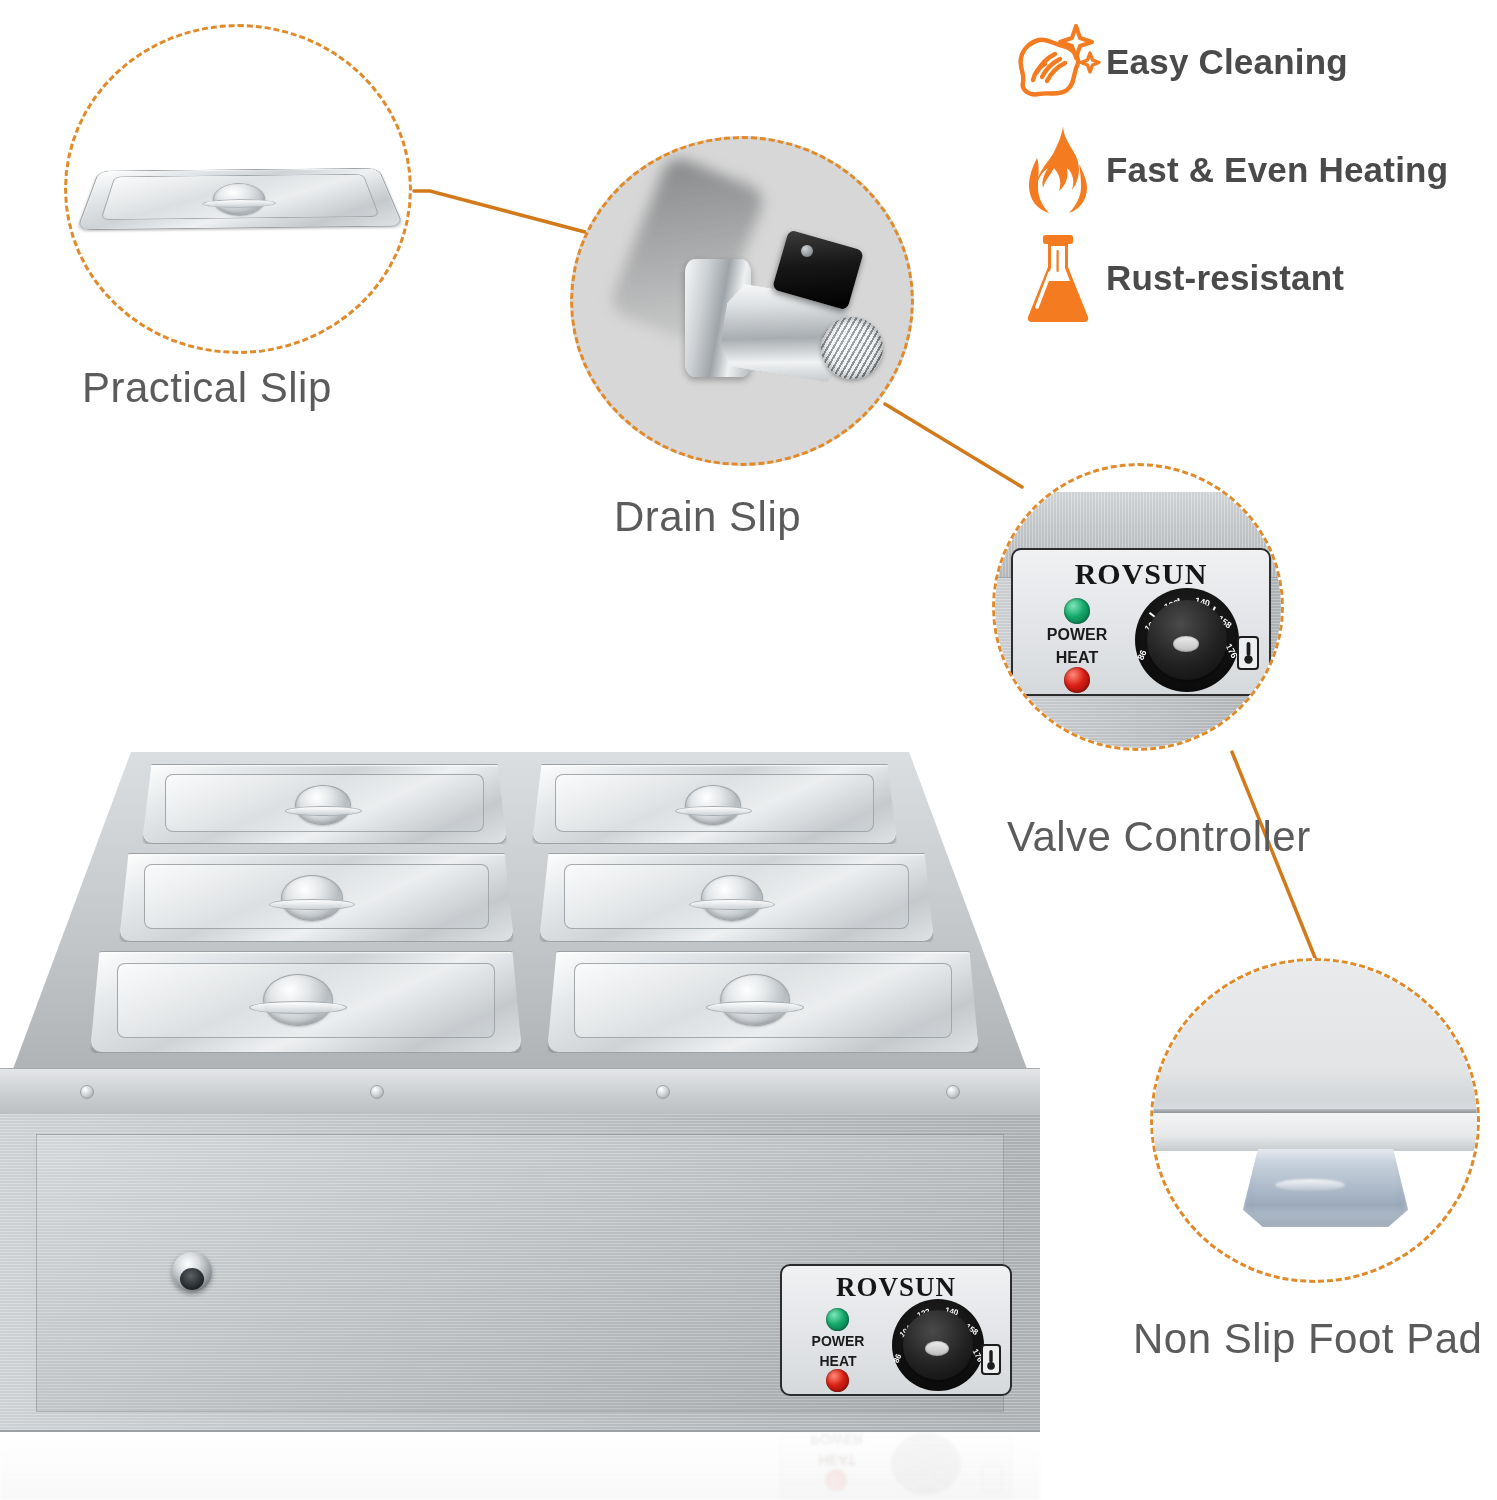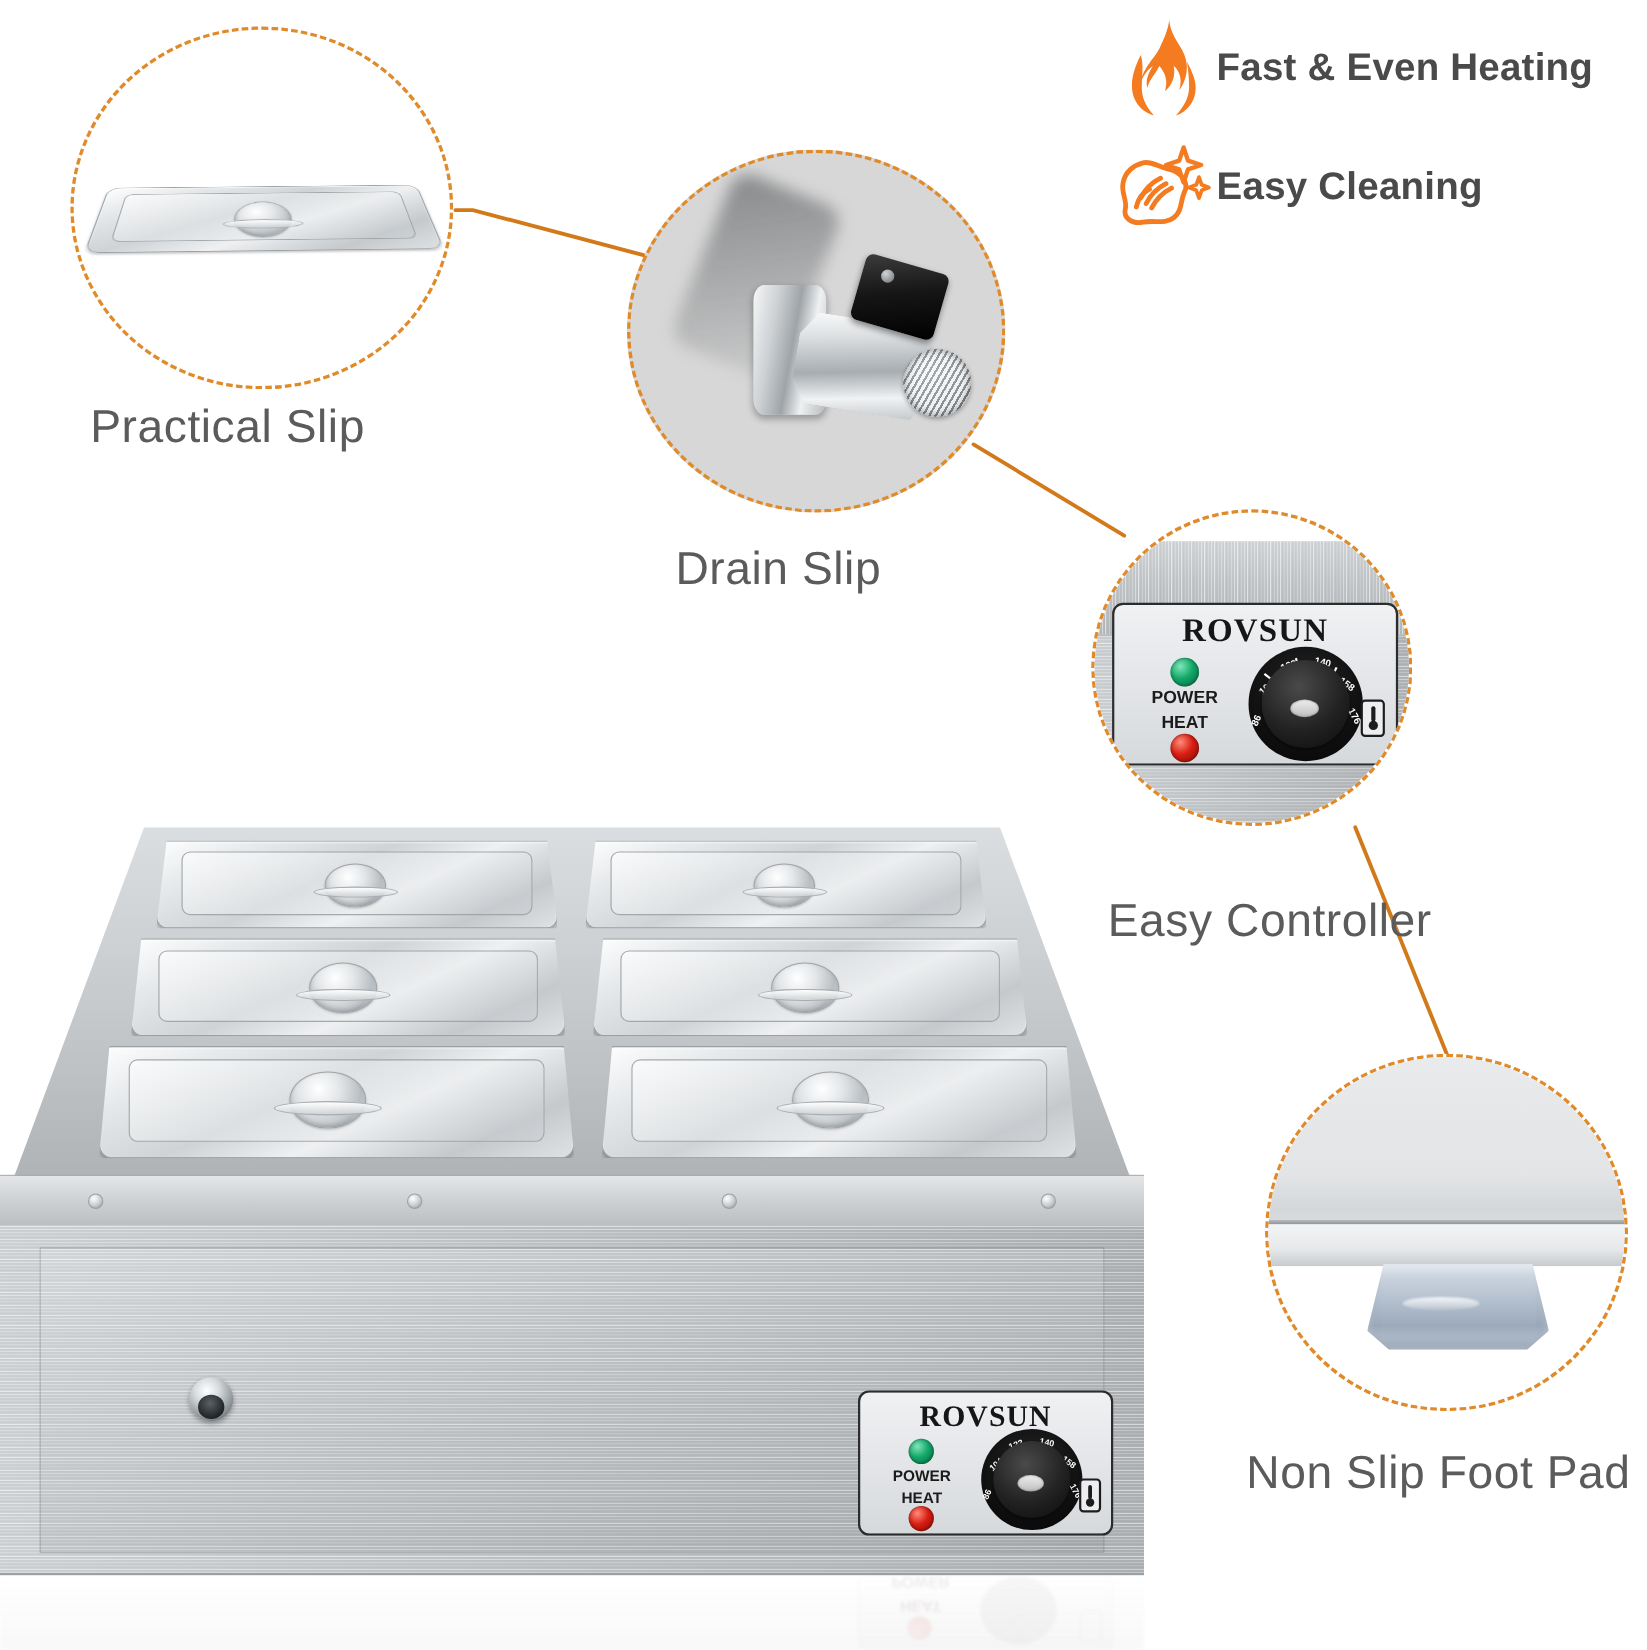--- a/index.html
+++ b/index.html
@@ -266,21 +266,21 @@
       </div>
 
       <div class="thermo-box" style="right:10px; top:86px; width:22px; height:34px;">
         <svg width="11" height="24" viewBox="0 0 11 24" xmlns="http://www.w3.org/2000/svg">
           <rect x="3.6" y="1" width="3.8" height="14" rx="1.9" fill="#1d1d1d"></rect>
           <circle cx="5.5" cy="18.5" r="4.2" fill="#1d1d1d"></circle>
         </svg>
       </div>
     </div>
   </div>
-  <div class="callout-label" style="left:1007px; top:813px; font-size:42px;">Easy Controller</div>
+  <div class="callout-label" style="left:1007px; top:813px; font-size:42px;">Valve Controller</div>
 
   <div class="dash-circle" style="left:1150px; top:958px; width:330px; height:325px;">
 
     <div style="position:absolute; left:-30px; top:-10px; right:-30px; height:190px;
                 background:linear-gradient(180deg,#e9ebec 0%, #e2e4e6 62%, #d4d7d9 78%, #e8eaeb 100%);"></div>
     <div style="position:absolute; left:-30px; top:148px; right:-30px; height:4px;
                 background:linear-gradient(180deg,#b9bdc0,#8f9498);"></div>
     <div style="position:absolute; left:-30px; top:152px; right:-30px; height:38px;
                 background:linear-gradient(180deg,#f3f4f5 0%, #e6e8ea 60%, #c7cbce 100%);"></div>
 
@@ -288,55 +288,67 @@
                 clip-path: polygon(9% 0%, 91% 0%, 100% 78%, 88% 100%, 12% 100%, 0% 78%);
                 background:linear-gradient(180deg, rgba(212,220,230,.95) 0%, rgba(176,189,204,.95) 42%, rgba(150,165,183,.95) 72%, rgba(196,207,219,.95) 100%);
                 box-shadow: inset 0 4px 10px rgba(255,255,255,.6), inset 0 -6px 12px rgba(60,75,95,.35);"></div>
     <div style="position:absolute; left:122px; top:218px; width:70px; height:12px; border-radius:50%;
                 background:linear-gradient(180deg, rgba(255,255,255,.85), rgba(255,255,255,.15));
                 filter:blur(1px);"></div>
   </div>
   <div class="callout-label" style="left:1133px; top:1315px; font-size:42px;">Non Slip Foot Pad</div>
 
   <div class="features">
+
+    <div class="feature-row">
+      <div class="feature-icon">
+        <svg width="86" height="84" viewBox="0 0 86 84" xmlns="http://www.w3.org/2000/svg" fill="none" stroke="#F47B20" stroke-width="4.4" stroke-linecap="round" stroke-linejoin="round">
+
+          <path d="M24 20 C16 22 8 28 6 38 C4 48 10 54 8 62 C6 70 14 76 24 74
+                   C34 72 44 76 52 70 C60 64 58 54 62 46 C66 38 58 28 48 26
+                   C38 24 32 18 24 20 Z"></path>
+
+          <path d="M22 52 C26 44 32 38 40 34"></path>
+          <path d="M27 57 C31 49 37 43 45 39"></path>
+          <path d="M32 61 C36 53 42 47 50 43"></path>
+          <path d="M18 60 C20 52 24 47 30 44"></path>
+
+          <path d="M61 6 L65 18 L77 22 L65 26 L61 38 L57 26 L45 22 L57 18 Z" stroke-width="4"></path>
+
+          <path d="M75 33 L77.5 40 L84 42.5 L77.5 45 L75 52 L72.5 45 L66 42.5 L72.5 40 Z" stroke-width="3.4"></path>
+        </svg>
+      </div>
+      <div class="feature-text">Easy Cleaning</div>
+    </div>
 
     <div class="feature-row">
       <div class="feature-icon">
         <svg width="70" height="92" viewBox="0 0 70 92" xmlns="http://www.w3.org/2000/svg">
           <path d="M40 2 C41 20 56 28 56 45 C56 58 49 66 49 66 C53 54 47 46 44 44 C46 54 42 62 36 67
                    C40 55 34 48 31 44 C27 52 22 56 20 64 C18 56 22 49 25 44 C19 48 13 57 13 66
                    C13 48 26 38 31 28 C36 18 39 10 40 2 Z" fill="#F47B20"></path>
           <path d="M14 34 C10 42 6 52 6 62 C6 76 15 86 26 89 C18 80 15 72 15 64 C15 52 17 42 14 34 Z" fill="#F47B20"></path>
           <path d="M56 40 C60 48 64 56 64 64 C64 76 56 86 46 89 C54 80 58 72 58 63 C58 54 57 47 56 40 Z" fill="#F47B20"></path>
         </svg>
       </div>
       <div class="feature-text">Fast &amp; Even Heating</div>
     </div>
 
     <div class="feature-row">
       <div class="feature-icon">
-        <svg width="86" height="84" viewBox="0 0 86 84" xmlns="http://www.w3.org/2000/svg" fill="none" stroke="#F47B20" stroke-width="4.4" stroke-linecap="round" stroke-linejoin="round">
-
-          <path d="M24 20 C16 22 8 28 6 38 C4 48 10 54 8 62 C6 70 14 76 24 74
-                   C34 72 44 76 52 70 C60 64 58 54 62 46 C66 38 58 28 48 26
-                   C38 24 32 18 24 20 Z"></path>
-
-          <path d="M22 52 C26 44 32 38 40 34"></path>
-          <path d="M27 57 C31 49 37 43 45 39"></path>
-          <path d="M32 61 C36 53 42 47 50 43"></path>
-          <path d="M18 60 C20 52 24 47 30 44"></path>
-
-          <path d="M61 6 L65 18 L77 22 L65 26 L61 38 L57 26 L45 22 L57 18 Z" stroke-width="4"></path>
-
-          <path d="M75 33 L77.5 40 L84 42.5 L77.5 45 L75 52 L72.5 45 L66 42.5 L72.5 40 Z" stroke-width="3.4"></path>
+        <svg width="66" height="90" viewBox="0 0 66 90" xmlns="http://www.w3.org/2000/svg">
+          <rect x="18" y="2" width="30" height="9" rx="2.5" fill="#F47B20"></rect>
+          <path d="M23 11 L43 11 L43 34 L63 84 C64 87 62 89 59 89 L7 89 C4 89 2 87 3 84 L23 34 Z" fill="#F47B20"></path>
+          <path d="M26 13 L40 13 L40 35 L45 48 L21 48 L26 35 Z" fill="#ffffff"></path>
+          <rect x="31.5" y="17" width="2.2" height="22" rx="1.1" fill="#F47B20"></rect>
+          <path d="M25 40 L12 74" stroke="#ffffff" stroke-width="3.6" stroke-linecap="round"></path>
         </svg>
       </div>
-      <div class="feature-text">Easy Cleaning</div>
-    </div>
-
+      <div class="feature-text">Rust-resistant</div>
+    </div>
   </div>
 
   <div id="product">
 
     <div style="position:absolute; left:0px; top:0px; width:1040px; height:352px;
                 clip-path: polygon(12.6% 0%, 87.4% 0%, 100% 100%, 0% 100%);
                 background: linear-gradient(180deg,#cfd3d6 0%, #c0c4c7 55%, #b3b7ba 100%);">
     </div>
 
     <div style="position:absolute; left:0; top:0; width:1040px; height:352px;

